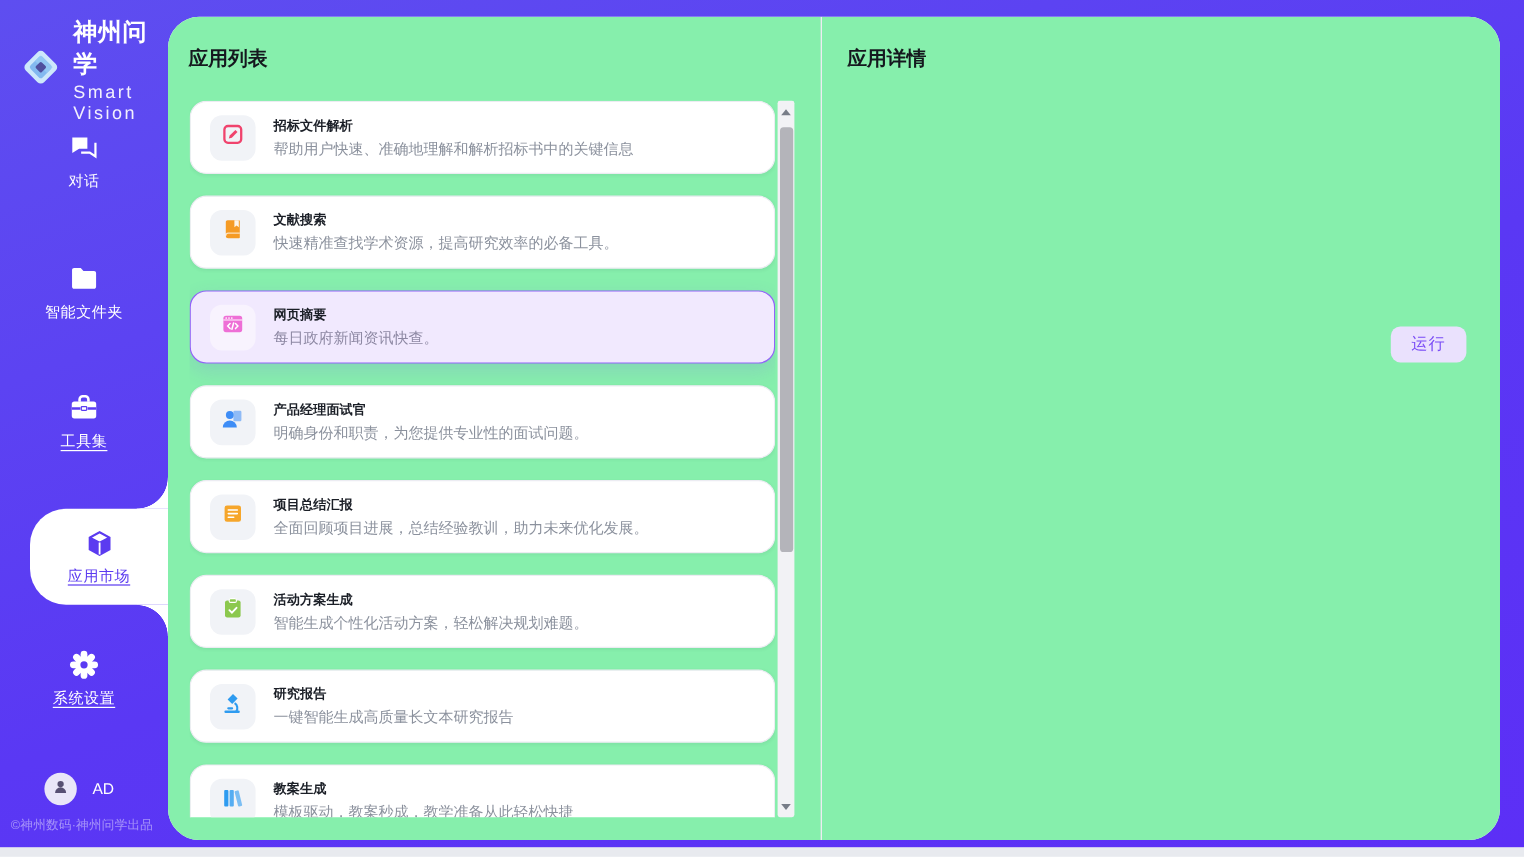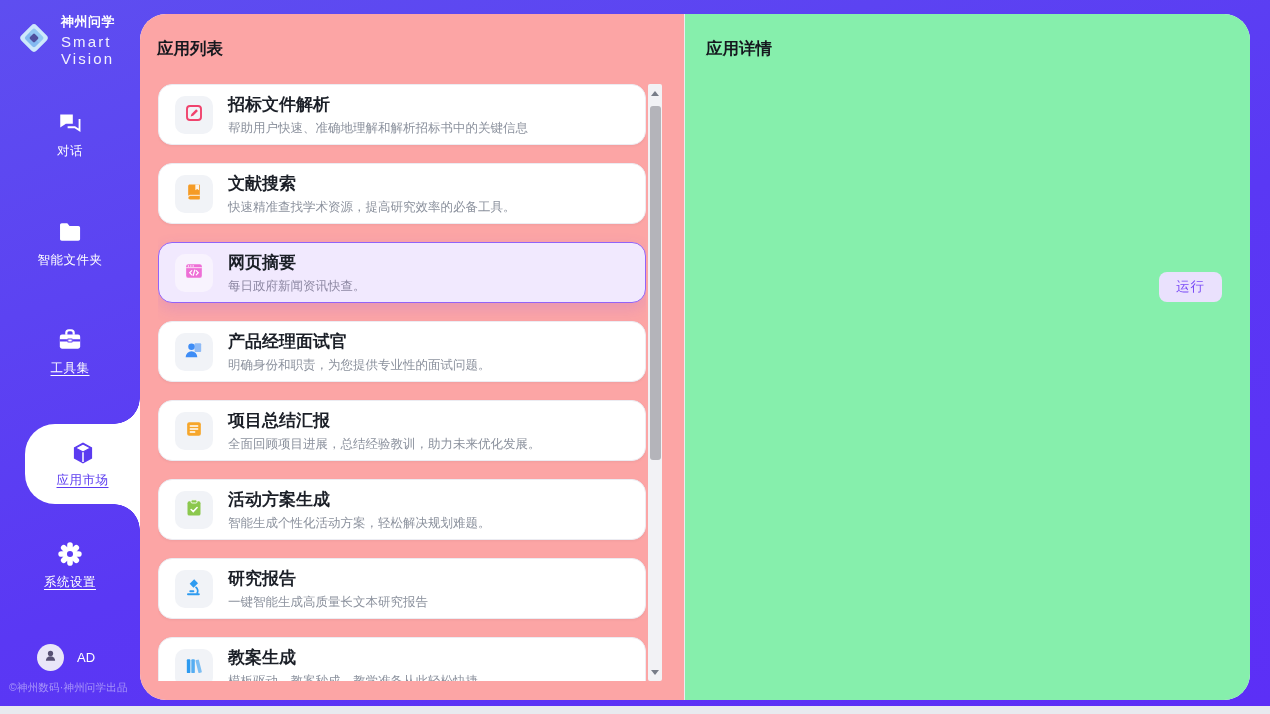--- a/index.html
+++ b/index.html
@@ -4,21 +4,21 @@
 <style>
   *{box-sizing:border-box;margin:0;padding:0}
   html,body{width:1270px;height:714px}
   body{background:#e8eaef;font-family:"Liberation Sans","DejaVu Sans",sans-serif;overflow:hidden;position:relative}
   .frame{position:absolute;left:0;top:0;width:1270px;height:706px;background:linear-gradient(160deg,#5e4ef0 0%,#5a38f4 55%,#5c2ff6 100%);overflow:hidden}
 
   
   .sidebar{position:absolute;left:0;top:0;width:140px;height:706px}
   .brand{position:absolute;top:13px;left:15px;display:flex;align-items:center;gap:8px;color:#fff}
   .brand-text{display:flex;flex-direction:column}
-  .brand-name{font-size:13px;font-weight:700;letter-spacing:.5px}
+  .brand-name{font-size:20px;font-weight:700;letter-spacing:.5px}
   .brand-sub{font-size:15px;opacity:.92;letter-spacing:.14em;margin-top:2px}
   .sb-nav{position:absolute;inset:0}
   .nav-item{position:absolute;left:0;width:140px;display:flex;flex-direction:column;align-items:center;gap:7px;color:#fff;cursor:pointer}
   .nav-item:nth-child(1){top:110px}
   .nav-item:nth-child(2){top:219px}
   .nav-item:nth-child(3){top:327px}
   .nav-item:nth-child(4){top:424px}
   .nav-item:nth-child(5){top:541px}
   .nav-label{font-size:12.5px;letter-spacing:.5px}
   .nav-item.underlined .nav-label{text-decoration:underline;text-underline-offset:2.5px}
@@ -29,30 +29,30 @@
   .nav-icon{width:26px;height:26px;display:flex;align-items:center;justify-content:center}
   .sb-user{position:absolute;left:37px;top:644px;display:flex;align-items:center;gap:13px;color:#fff;cursor:pointer}
   .avatar{width:27px;height:27px;border-radius:50%;background:#e9e6f8;display:flex;align-items:center;justify-content:center}
   .sb-user-name{font-size:13px}
   .sb-footer{position:absolute;left:9px;top:681px;width:131px;font-size:10.5px;color:rgba(255,255,255,.45);letter-spacing:.2px;white-space:nowrap}
 
   
   .content{position:absolute;left:140px;top:14px;width:1110px;height:686px;background:#fff;border-radius:26px;overflow:hidden;display:flex}
 
   
-  .list-panel{position:relative;width:544px;background:#fca5a5;flex:0 0 544px}
+  .list-panel{position:relative;width:544px;background:#86efac;flex:0 0 544px}
   .panel-title{position:absolute;top:24px;left:17px;font-size:16.5px;font-weight:700;color:#15181e}
   .cards-viewport{position:absolute;top:70px;left:18px;width:488px;height:597px;overflow:hidden}
   .cards{display:flex;flex-direction:column;gap:18px}
   .card{display:flex;align-items:center;gap:15px;height:61px;flex:0 0 61px;padding:0 16px;border:1px solid #ececf2;border-radius:14px;background:#fff;box-shadow:0 1px 3px rgba(18,25,45,.05);cursor:pointer}
   .card.selected{background:#f1e9fe;border:1.5px solid #9263f8;box-shadow:0 6px 16px rgba(122,76,246,.16)}
   .tile{width:38px;height:38px;border-radius:10px;background:#f1f3f7;display:flex;align-items:center;justify-content:center;flex:0 0 38px}
   .card.selected .tile{background:#f8f3fe}
   .card-text{display:flex;flex-direction:column;min-width:0}
-  .card-title{font-size:17px;font-weight:700;color:#1b1f27}
+  .card-title{font-size:11px;font-weight:700;color:#1b1f27}
   .card-desc{font-size:12.5px;color:#8b919d;margin-top:4px;white-space:nowrap}
   .card.selected .card-desc{color:#8d88a3}
 
   
   .scrollbar{position:absolute;top:70px;left:508px;width:14px;height:597px;background:#f2f2f5;border-radius:2px}
   .sb-arrow{position:absolute;left:0;width:14px;height:14px;display:flex;align-items:center;justify-content:center;cursor:pointer}
   .sb-arrow.up{top:2px}.sb-arrow.down{bottom:2px}
   .tri-up{width:0;height:0;border-left:4px solid transparent;border-right:4px solid transparent;border-bottom:5px solid #787d88}
   .tri-down{width:0;height:0;border-left:4px solid transparent;border-right:4px solid transparent;border-top:5px solid #787d88}
   .sb-thumb{position:absolute;left:1.5px;top:22px;width:11px;height:354px;background:#b4b4ba;border-radius:3px;cursor:pointer}

